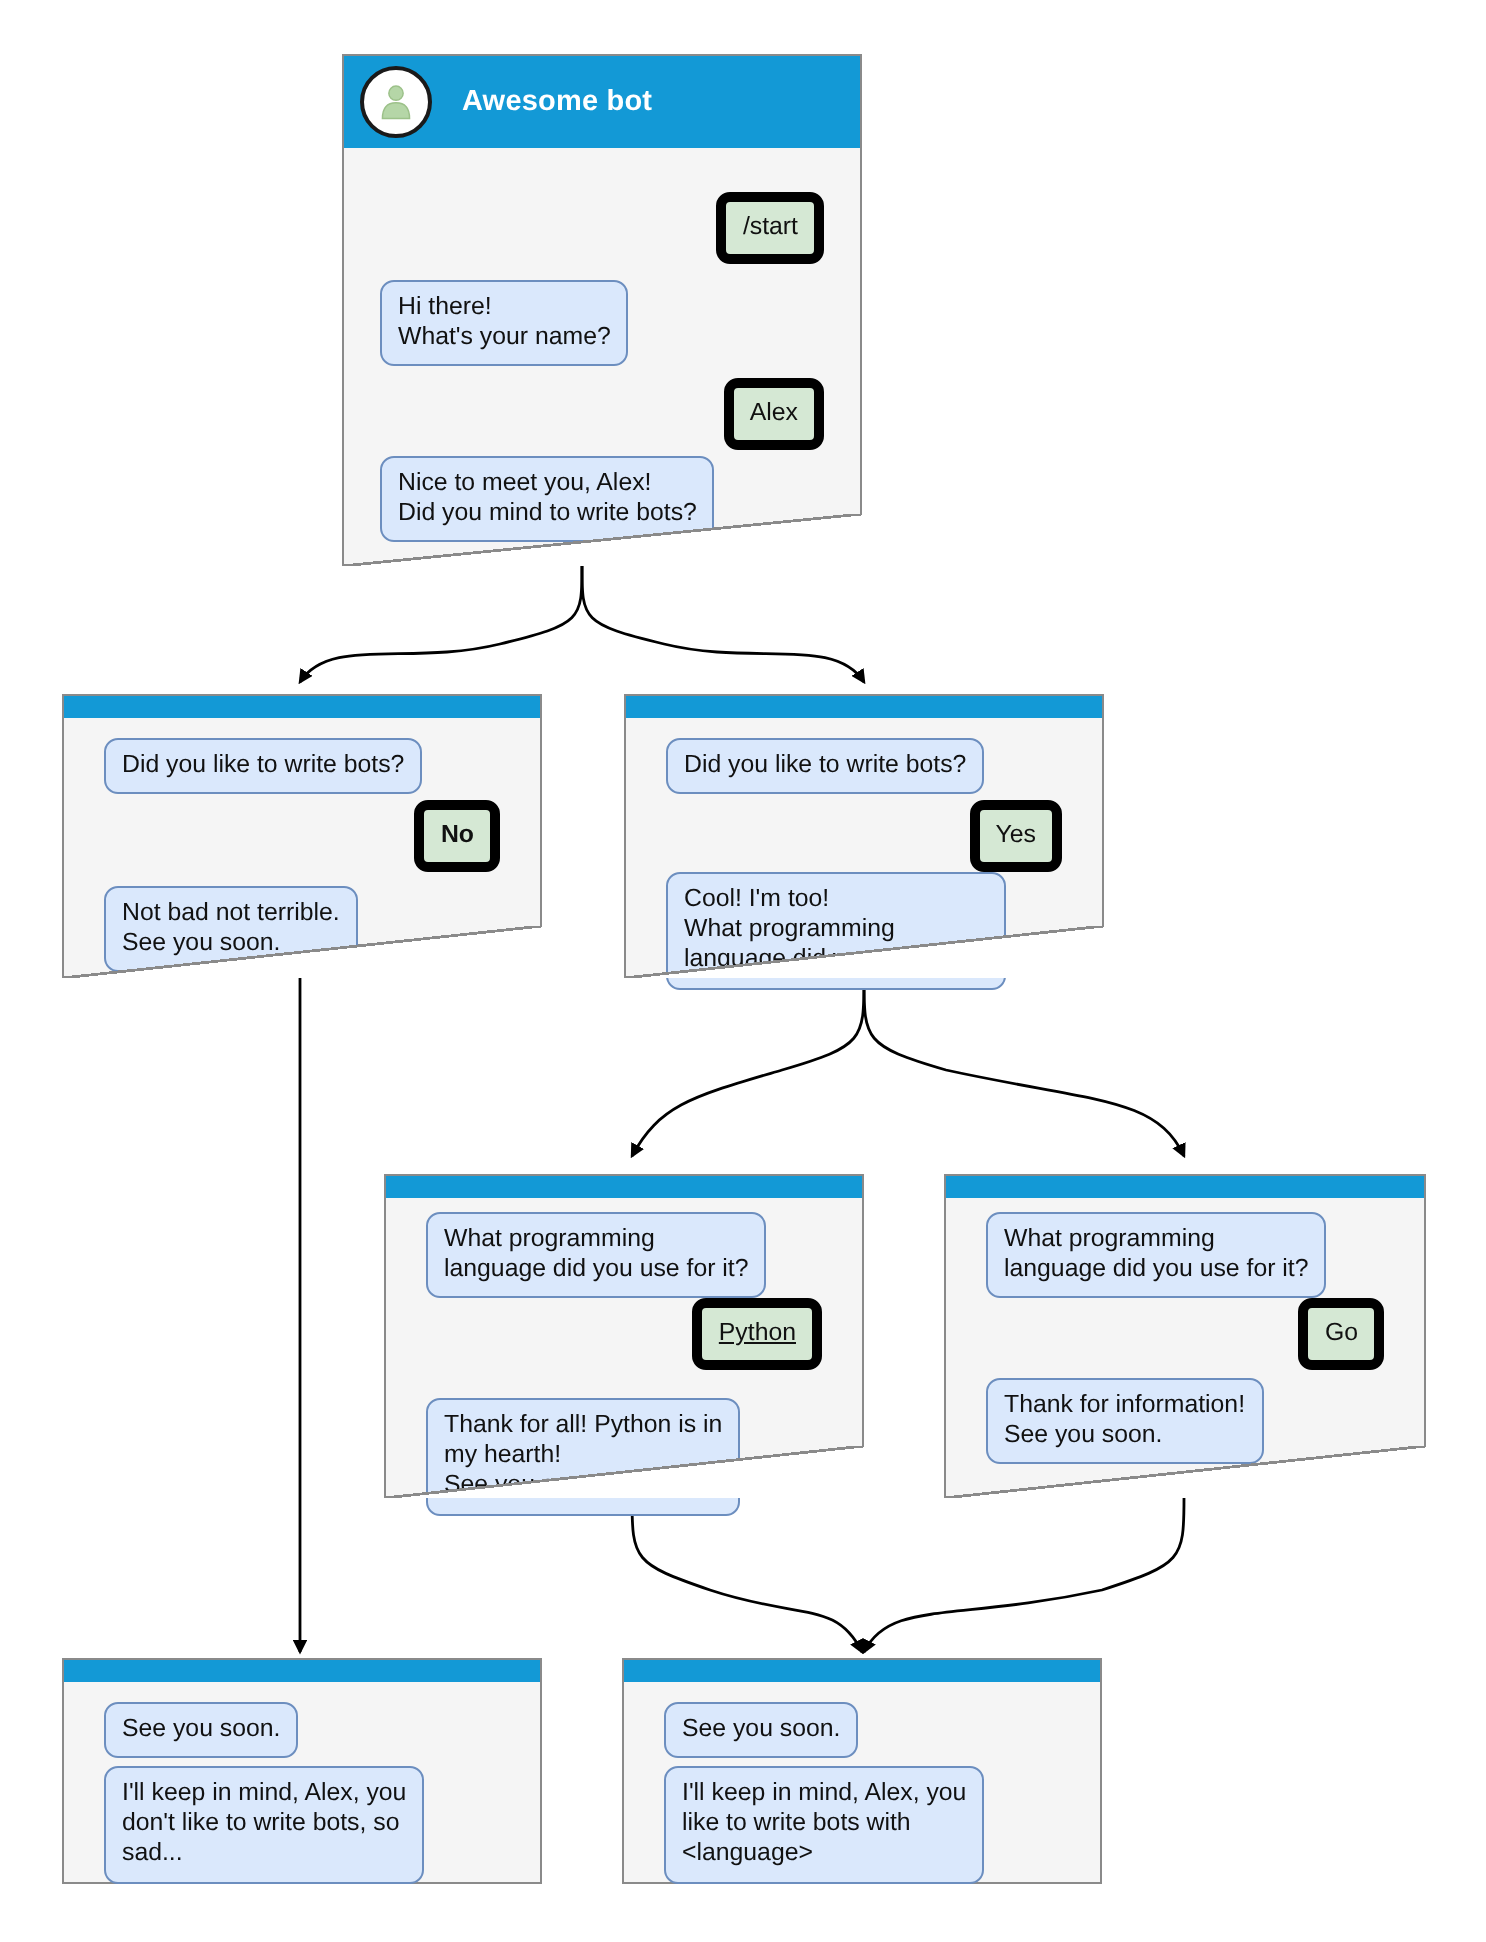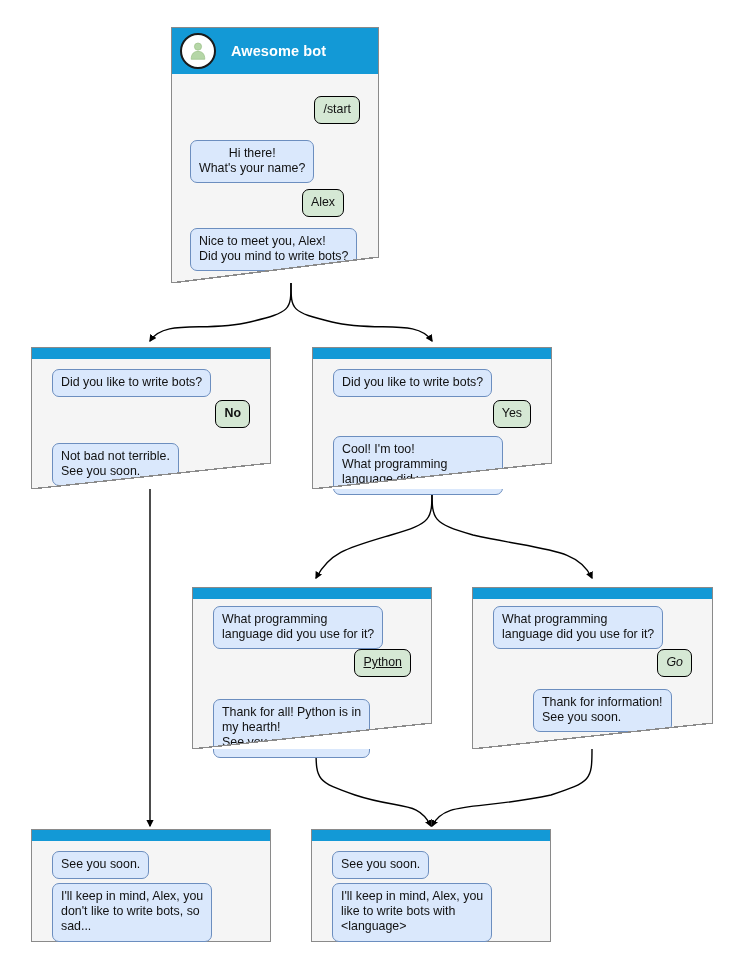--- a/index.html
+++ b/index.html
@@ -118,21 +118,21 @@
     white-space: pre-line;
     display: inline-block;
     position: absolute;
   }
   .bubble.bot {
     background: #dae8fc;
     border: 1px solid #6c8ebf;
   }
   .bubble.user {
     background: #d5e8d4;
-    border: 1px solid #000000;
+    border: 5px solid #000000;
   }
 </style>
 </head>
 <body>
 
 <svg id="edges" viewBox="0 0 743 971" width="743" height="971">
   <defs>
     <marker id="arw" viewBox="0 0 10 10" refX="8.2" refY="5" markerWidth="5.2" markerHeight="5.2" orient="auto-start-reverse">
       <path d="M 0 0 L 10 5 L 0 10 z" fill="#000000"></path>
     </marker>
@@ -143,36 +143,36 @@
 
   <path d="M 150,489 L 150,826" fill="none" stroke="#000000" stroke-width="1.4" marker-end="url(#arw)"></path>
 
   <path d="M 432,489 C 432,520 432,523 391,535 C 347,548 330,552 316,578" fill="none" stroke="#000000" stroke-width="1.4" marker-end="url(#arw)"></path>
   <path d="M 432,489 C 432,520 432,523 473,535 C 546,551 578,548 592,578" fill="none" stroke="#000000" stroke-width="1.4" marker-end="url(#arw)"></path>
 
   <path d="M 316,749 C 316,780 317,782 355,795 C 400,810 418,800 431,826" fill="none" stroke="#000000" stroke-width="1.4" marker-end="url(#arw)"></path>
   <path d="M 592,749 C 592,780 591,782 551,795 C 476,811 445,800 432,826" fill="none" stroke="#000000" stroke-width="1.4" marker-end="url(#arw)"></path>
 </svg>
 
-<div class="node slanted" style="left:171px; top:28px; width:208px; height:255px;">
+<div class="node slanted" style="left:171px; top:28px; width:260px; height:255px;">
   <div class="titlebar tall">
     <div class="avatar">
       <svg width="22" height="22" viewBox="0 0 24 24" aria-hidden="true">
         <circle cx="12" cy="7.2" r="3.9" fill="#b5d6a7" stroke="#9cc189" stroke-width="0.8"></circle>
         <path d="M4.6 21 C4.6 14.6 8 12.4 12 12.4 C16 12.4 19.4 14.6 19.4 21 Z" fill="#b5d6a7" stroke="#9cc189" stroke-width="0.8"></path>
       </svg>
     </div>
     <div class="bot-title">Awesome bot</div>
   </div>
   <div class="node-body">
     <div class="msgs" style="padding-top:47px;">
       <div class="bubble user" style="right:9px; top:60px;">/start</div>
-      <div class="bubble bot" style="left:9px; top:104px;text-align:center;">Hi there!
+      <div class="bubble bot" style="left:9px; top:104px;">Hi there!
 What's your name?</div>
-      <div class="bubble user" style="right:25px; top:153px;margin-left:32px;">Alex</div>
+      <div class="bubble user" style="right:9px; top:153px;margin-left:32px;">Alex</div>
       <div class="bubble bot" style="left:9px; top:192px;">Nice to meet you, Alex!
 Did you mind to write bots?</div>
     </div>
   </div>
 </div>
 
 <div class="node slanted" style="left:31px; top:348px; width:240px; height:141px;">
   <div class="titlebar thin"></div>
   <div class="node-body">
     <div class="msgs" style="padding-top:12px;">
@@ -210,22 +210,22 @@
     </div>
   </div>
 </div>
 
 <div class="node slanted" style="left:472px; top:588px; width:241px; height:161px;">
   <div class="titlebar thin"></div>
   <div class="node-body">
     <div class="msgs" style="padding-top:12px;">
       <div class="bubble bot" style="left:11px; top:10px;">What programming
 language did you use for it?</div>
-      <div class="bubble user" style="right:11px; top:53px;font-style:italic;">Go</div>
-      <div class="bubble bot" style="left:11px; top:93px;margin-left:40px;">Thank for information!
+      <div class="bubble user" style="right:11px; top:53px;">Go</div>
+      <div class="bubble bot" style="left:11px; top:93px;">Thank for information!
 See you soon.</div>
     </div>
   </div>
 </div>
 
 <div class="node" style="left:31px; top:830px; width:240px; height:112px;">
   <div class="titlebar thin"></div>
   <div class="node-body">
     <div class="msgs" style="padding-top:12px;">
       <div class="bubble bot" style="left:11px; top:13px;">See you soon.</div>

